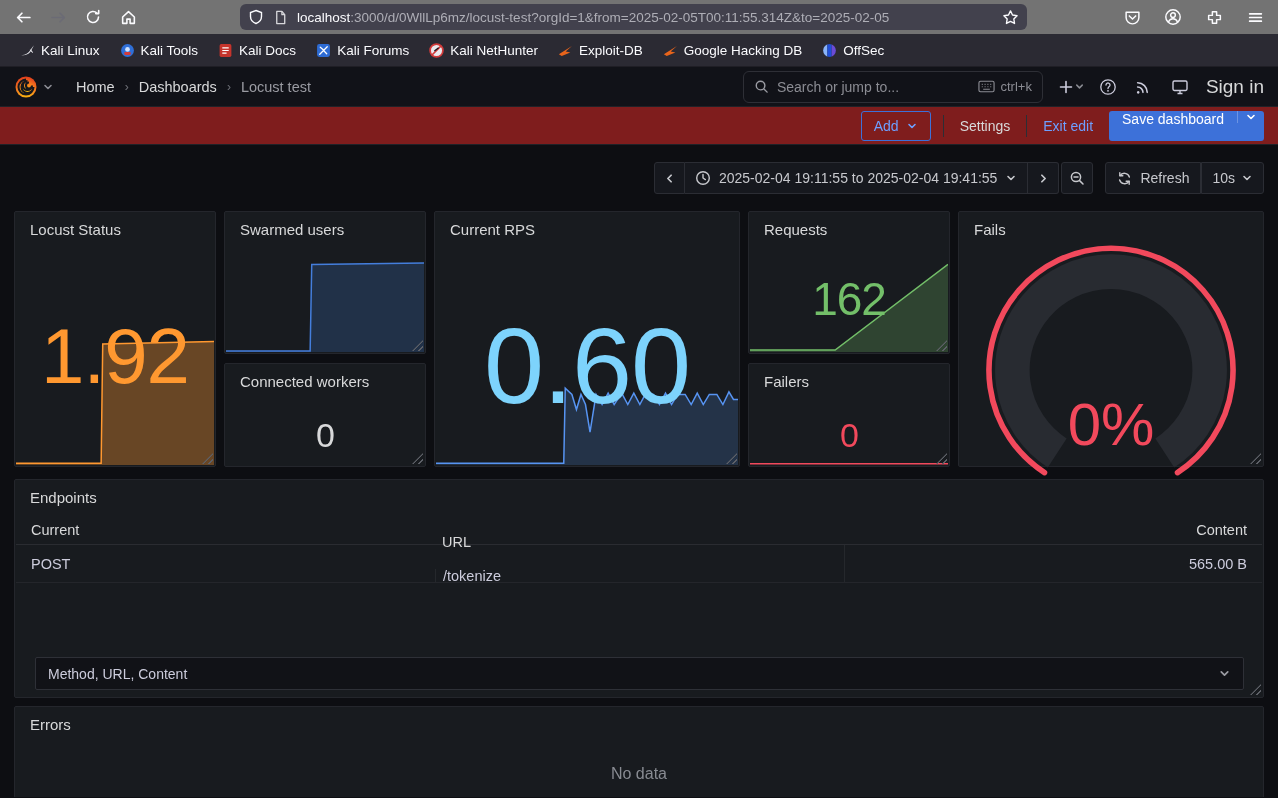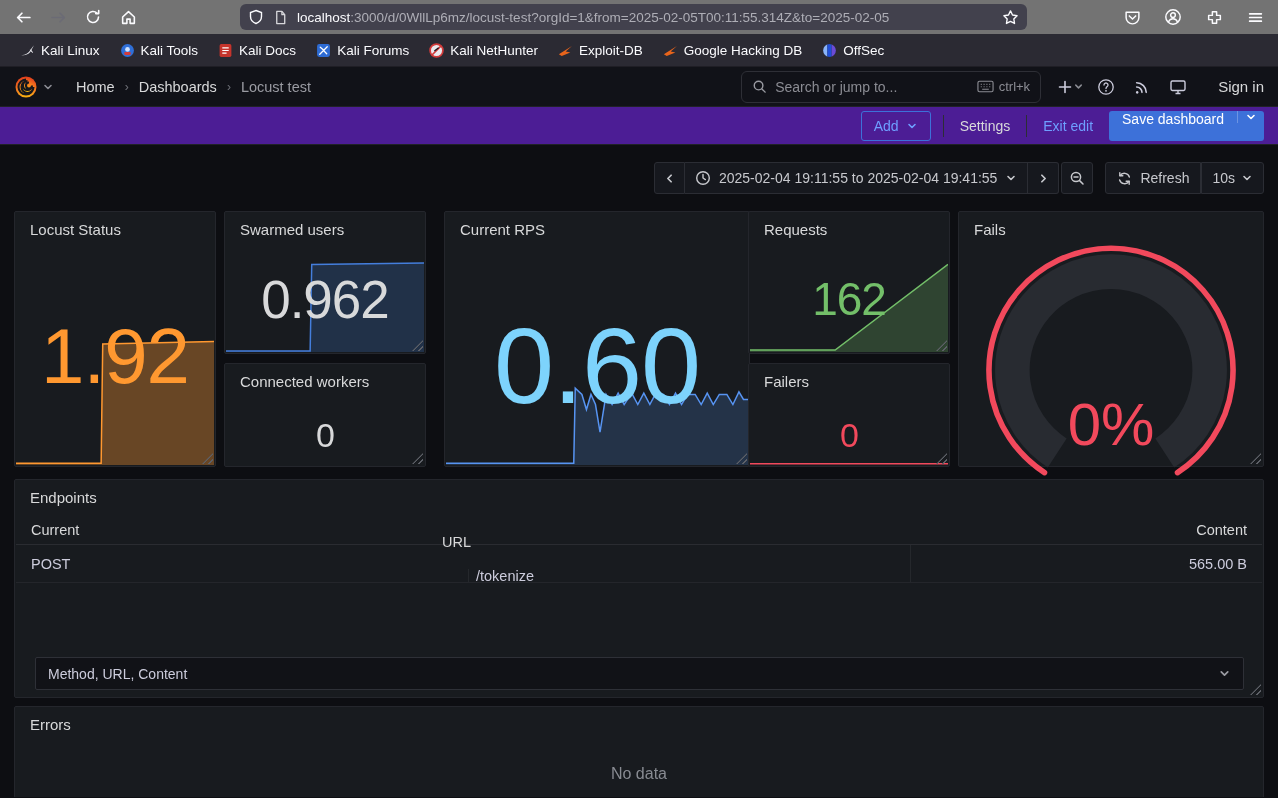--- a/index.html
+++ b/index.html
@@ -28,24 +28,24 @@
   .breadcrumb .crumb { cursor:pointer; }
   .breadcrumb .current { color:#9a9ba2; cursor:default; }
   .gf-search { margin-left:auto; width:300px; height:32px; border:1px solid #2e2f36; border-radius:6px;
     display:flex; align-items:center; padding:0 10px; gap:8px; background:#111218; cursor:text; }
   .gf-search input { background:transparent; border:none; outline:none; color:#9a9ba2; font-size:14px; flex:1;
     font-family:"Liberation Sans","DejaVu Sans",sans-serif; }
   .gf-search input::placeholder { color:#8b8c93; }
   .kbd-hint { display:flex; align-items:center; gap:5px; color:#8b8c93; font-size:13px; }
   .gf-actions { display:flex; align-items:center; margin-left:14px; gap:6px; }
   .gf-iconbtn { width:30px; height:30px; border-radius:4px; display:flex; align-items:center; justify-content:center; cursor:pointer; }
-  .signin { color:#d8d9da; font-size:15px; margin-left:25px; cursor:pointer; }
-
-  
-  .gf-editbar { height:38px; background:#4c1d95; border-bottom:1px solid #202127; display:flex; align-items:center; justify-content:flex-end; padding:0 14px; gap:12px; }
+  .signin { color:#d8d9da; font-size:19px; margin-left:11px; cursor:pointer; }
+
+  
+  .gf-editbar { height:38px; background:#7f1d1d; border-bottom:1px solid #202127; display:flex; align-items:center; justify-content:flex-end; padding:0 14px; gap:12px; }
   .btn-outline { display:flex; align-items:center; gap:7px; color:#6e9fff; border:1px solid #3d71d9; border-radius:3px;
     height:30px; padding:0 12px; font-size:14px; cursor:pointer; }
   .vdiv { width:1px; height:22px; background:#2c2e35; }
   .btn-text { color:#d8d9da; font-size:14px; cursor:pointer; padding:0 4px; }
   .btn-link { color:#6e9fff; font-size:14px; cursor:pointer; padding:0 4px; }
   .btn-primary { display:flex; align-items:flex-start; background:#3d71d9; border-radius:3px; height:30px; overflow:hidden; cursor:pointer; }
   .btn-primary .main { display:flex; align-items:center; padding:0 13px; color:#ffffff; font-size:14px; font-weight:500; }
   .btn-primary .chev { display:flex; align-items:center; padding:0 7px; border-left:1px solid rgba(255,255,255,0.25); }
 
   
@@ -71,21 +71,21 @@
   .resize-corner { position:absolute; right:2px; bottom:2px; width:11px; height:11px; cursor:nwse-resize; z-index:4;
     background:repeating-linear-gradient(-45deg, transparent 0 2.5px, #5d6067 2.5px 4px);
     clip-path:polygon(100% 0, 100% 100%, 0 100%); }
 
   
   .gauge-svg { position:absolute; left:50%; transform:translateX(-50%); top:26px; z-index:1; }
 
   
   .tbl-header, .tbl-row { position:absolute; left:1px; right:1px; display:flex; align-items:center; }
   .tbl-header { top:36px; height:29px; border-bottom:1px solid #2a2c31; color:#d8d9da; font-size:14.5px; font-weight:500; }
-  .tbl-row { top:65px; height:38px; border-bottom:1px solid #24262b; color:#ccccdc; font-size:14.5px;gap:33px; }
+  .tbl-row { top:65px; height:38px; border-bottom:1px solid #24262b; color:#ccccdc; font-size:14.5px; }
   .col-method { width:419px; padding-left:15px; }
   .col-url { width:409px; padding-left:7px; border-left:1px solid rgba(255,255,255,0.06); align-self:stretch; display:flex; align-items:center;margin-top:24px; }
   .tbl-header .col-url { border-left:none; }
   .col-content { flex:1; text-align:right; padding-right:15px; border-left:1px solid rgba(255,255,255,0.06); align-self:stretch; display:flex; align-items:center; justify-content:flex-end; }
   .tbl-header .col-content { border-left:none; }
   .field-picker { position:absolute; left:20px; right:19px; top:177px; height:33px; background:#111217;
     border:1px solid #2e3037; border-radius:2px; display:flex; align-items:center; padding:0 12px; color:#ccccdc; font-size:14px; cursor:pointer; }
   .field-picker .chev { margin-left:auto; }
 
   .no-data { position:absolute; top:58px; left:0; right:0; text-align:center; color:#888b92; font-size:16px; }
@@ -378,31 +378,30 @@
     <div class="stat" style="top: 105px; font-size: 78px; color: rgb(255, 152, 48);">1.92</div>
     <div class="resize-corner"></div>
   </div>
 
   <div class="panel" style="left:224px;top:66px;width:202px;height:143px">
     <div class="panel-title">Swarmed users</div>
     <svg class="spark" viewBox="0 0 100 100" preserveAspectRatio="none">
         <polygon points="0,99.3 42.5,99.3 43.3,37 100,36 100,100 0,100" fill="#447EDC" fill-opacity="0.22"></polygon>
         <polyline points="0,99.3 42.5,99.3 43.3,37 100,36" fill="none" stroke="#447EDC" stroke-width="1.5" vector-effect="non-scaling-stroke"></polyline>
       </svg>
-    <div class="stat" style="top: 61px; font-size: 53px; color: rgb(216, 217, 218);">0.962</div>
     <div class="resize-corner"></div>
   </div>
 
   <div class="panel" style="left:224px;top:218px;width:202px;height:104px">
     <div class="panel-title">Connected workers</div>
     <div class="stat" style="top: 54px; font-size: 34px; color: rgb(216, 217, 218);">0</div>
     <div class="resize-corner"></div>
   </div>
 
-  <div class="panel" style="left:444px;top:66px;width:306px;height:256px">
+  <div class="panel" style="left:434px;top:66px;width:306px;height:256px">
     <div class="panel-title">Current RPS</div>
     <svg class="spark" viewBox="0 0 100 100" preserveAspectRatio="none">
         <polygon points="0,99.3 42.3,99.3 42.8,69.5 45,72 46.5,78 48,72 49.5,76 51,87 53,72 55,76 57,71.5 59,76 61.5,71.5 63.5,76 65.5,71.5 67.5,76 69.5,71.5 72,72 74,76 76,71.5 78,76 80,72 82.5,72 84.5,76 86.5,71.5 88.5,76 90.5,72 93,72 95,76 97,71 98.5,74 100,74 100,100 0,100" fill="#5794F2" fill-opacity="0.2"></polygon>
         <polyline points="0,99.3 42.3,99.3 42.8,69.5 45,72 46.5,78 48,72 49.5,76 51,87 53,72 55,76 57,71.5 59,76 61.5,71.5 63.5,76 65.5,71.5 67.5,76 69.5,71.5 72,72 74,76 76,71.5 78,76 80,72 82.5,72 84.5,76 86.5,71.5 88.5,76 90.5,72 93,72 95,76 97,71 98.5,74 100,74" fill="none" stroke="#5794F2" stroke-width="1.5" vector-effect="non-scaling-stroke"></polyline>
       </svg>
     <div class="stat" style="top: 100px; font-size: 108px; color: #7dd3fc;">0.60</div>
     <div class="resize-corner"></div>
   </div>
 
   <div class="panel" style="left:748px;top:66px;width:202px;height:143px">

